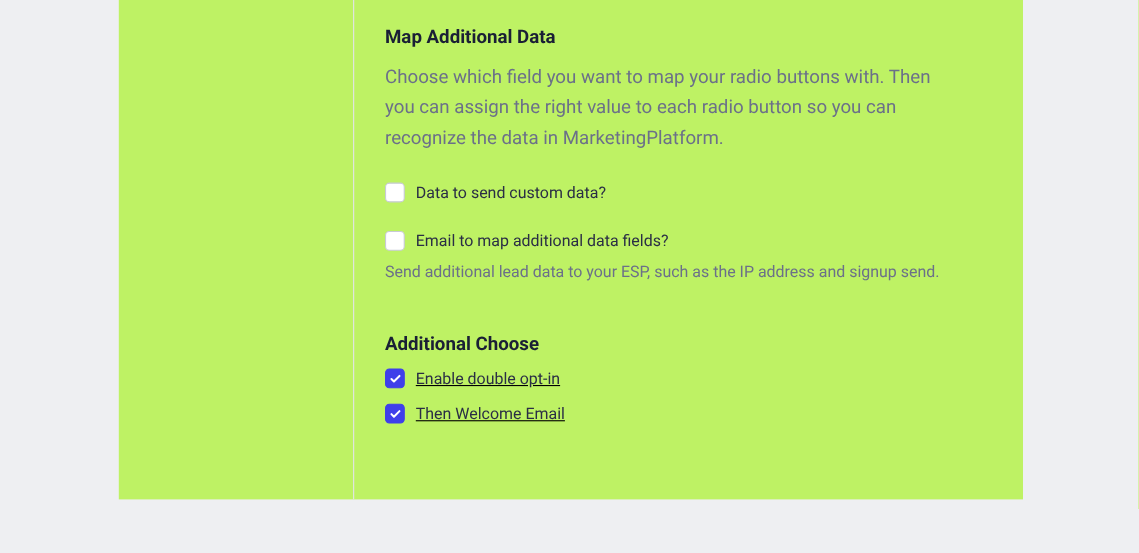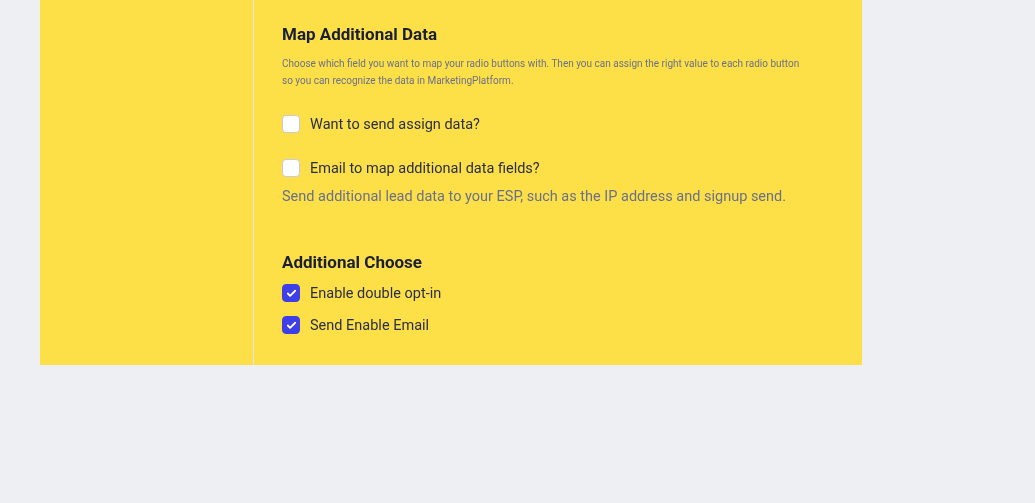--- a/index.html
+++ b/index.html
@@ -8,59 +8,60 @@
       padding: 0;
     }
     body {
       background: #eeeff2;
       font-family: -apple-system, BlinkMacSystemFont, "Segoe UI", Roboto, sans-serif;
       width: 1035px;
       height: 503px;
       overflow: hidden;
     }
     .panel {
-      background: #fde047;
+      background: #bef264;
       width: 822px;
-      height: 365px;
-      margin-left: 40px;
+      height: 454px;
+      margin-left: 108px;
       display: flex;
     }
     .left-col {
       width: 214px;
       border-right: 1px solid #e3e4ea;
       height: 100%;
     }
     .right-col {
       flex: 1;
       padding: 24px 28px 0 28px;
     }
     .section-heading {
       font-size: 17px;
       font-weight: 700;
       color: #1a1f35;
       margin-bottom: 12px;
     }
     .section-desc {
-      font-size: 10px;
+      font-size: 17px;
       line-height: 1.65;
       color: #6b7089;
       margin-bottom: 26px;
       max-width: 520px;
     }
     .option-block {
       margin-bottom: 26px;
     }
     .checkbox-row {
       display: flex;
       align-items: center;
       gap: 10px;
       margin-bottom: 8px;
     }
     .checkbox-row.tight {
       margin-bottom: 14px;
+      text-decoration: underline;
     }
     .checkbox-row.tight:last-child {
       margin-bottom: 0;
     }
     .checkbox {
       width: 18px;
       height: 18px;
       border-radius: 4px;
       border: 1px solid #c8cad6;
       background: #ffffff;
@@ -103,21 +104,21 @@
   <div class="right-col">
 
     <h2 class="section-heading">Map Additional Data</h2>
     <p class="section-desc">Choose which field you want to map your radio buttons with. Then you can assign the right value to each radio button so you can recognize the data in MarketingPlatform.</p>
 
     <div class="option-block">
       <div class="checkbox-row">
         <div class="checkbox">
           
         </div>
-        <span class="checkbox-label">Want to send assign data?</span>
+        <span class="checkbox-label">Data to send custom data?</span>
       </div>
     </div>
 
     <div class="option-block">
       <div class="checkbox-row">
         <div class="checkbox">
           
         </div>
         <span class="checkbox-label">Email to map additional data fields?</span>
       </div>
@@ -135,18 +136,18 @@
         </div>
         <span class="checkbox-label">Enable double opt-in</span>
       </div>
 
       <div class="checkbox-row tight">
         <div class="checkbox checked">
           <svg viewBox="0 0 24 24" fill="none" stroke="white" stroke-width="4" stroke-linecap="round" stroke-linejoin="round">
               <polyline points="20 6 9 17 4 12"></polyline>
             </svg>
         </div>
-        <span class="checkbox-label">Send Enable Email</span>
+        <span class="checkbox-label">Then Welcome Email</span>
       </div>
     </div>
 
   </div>
 </div>
 
 </body></html>

